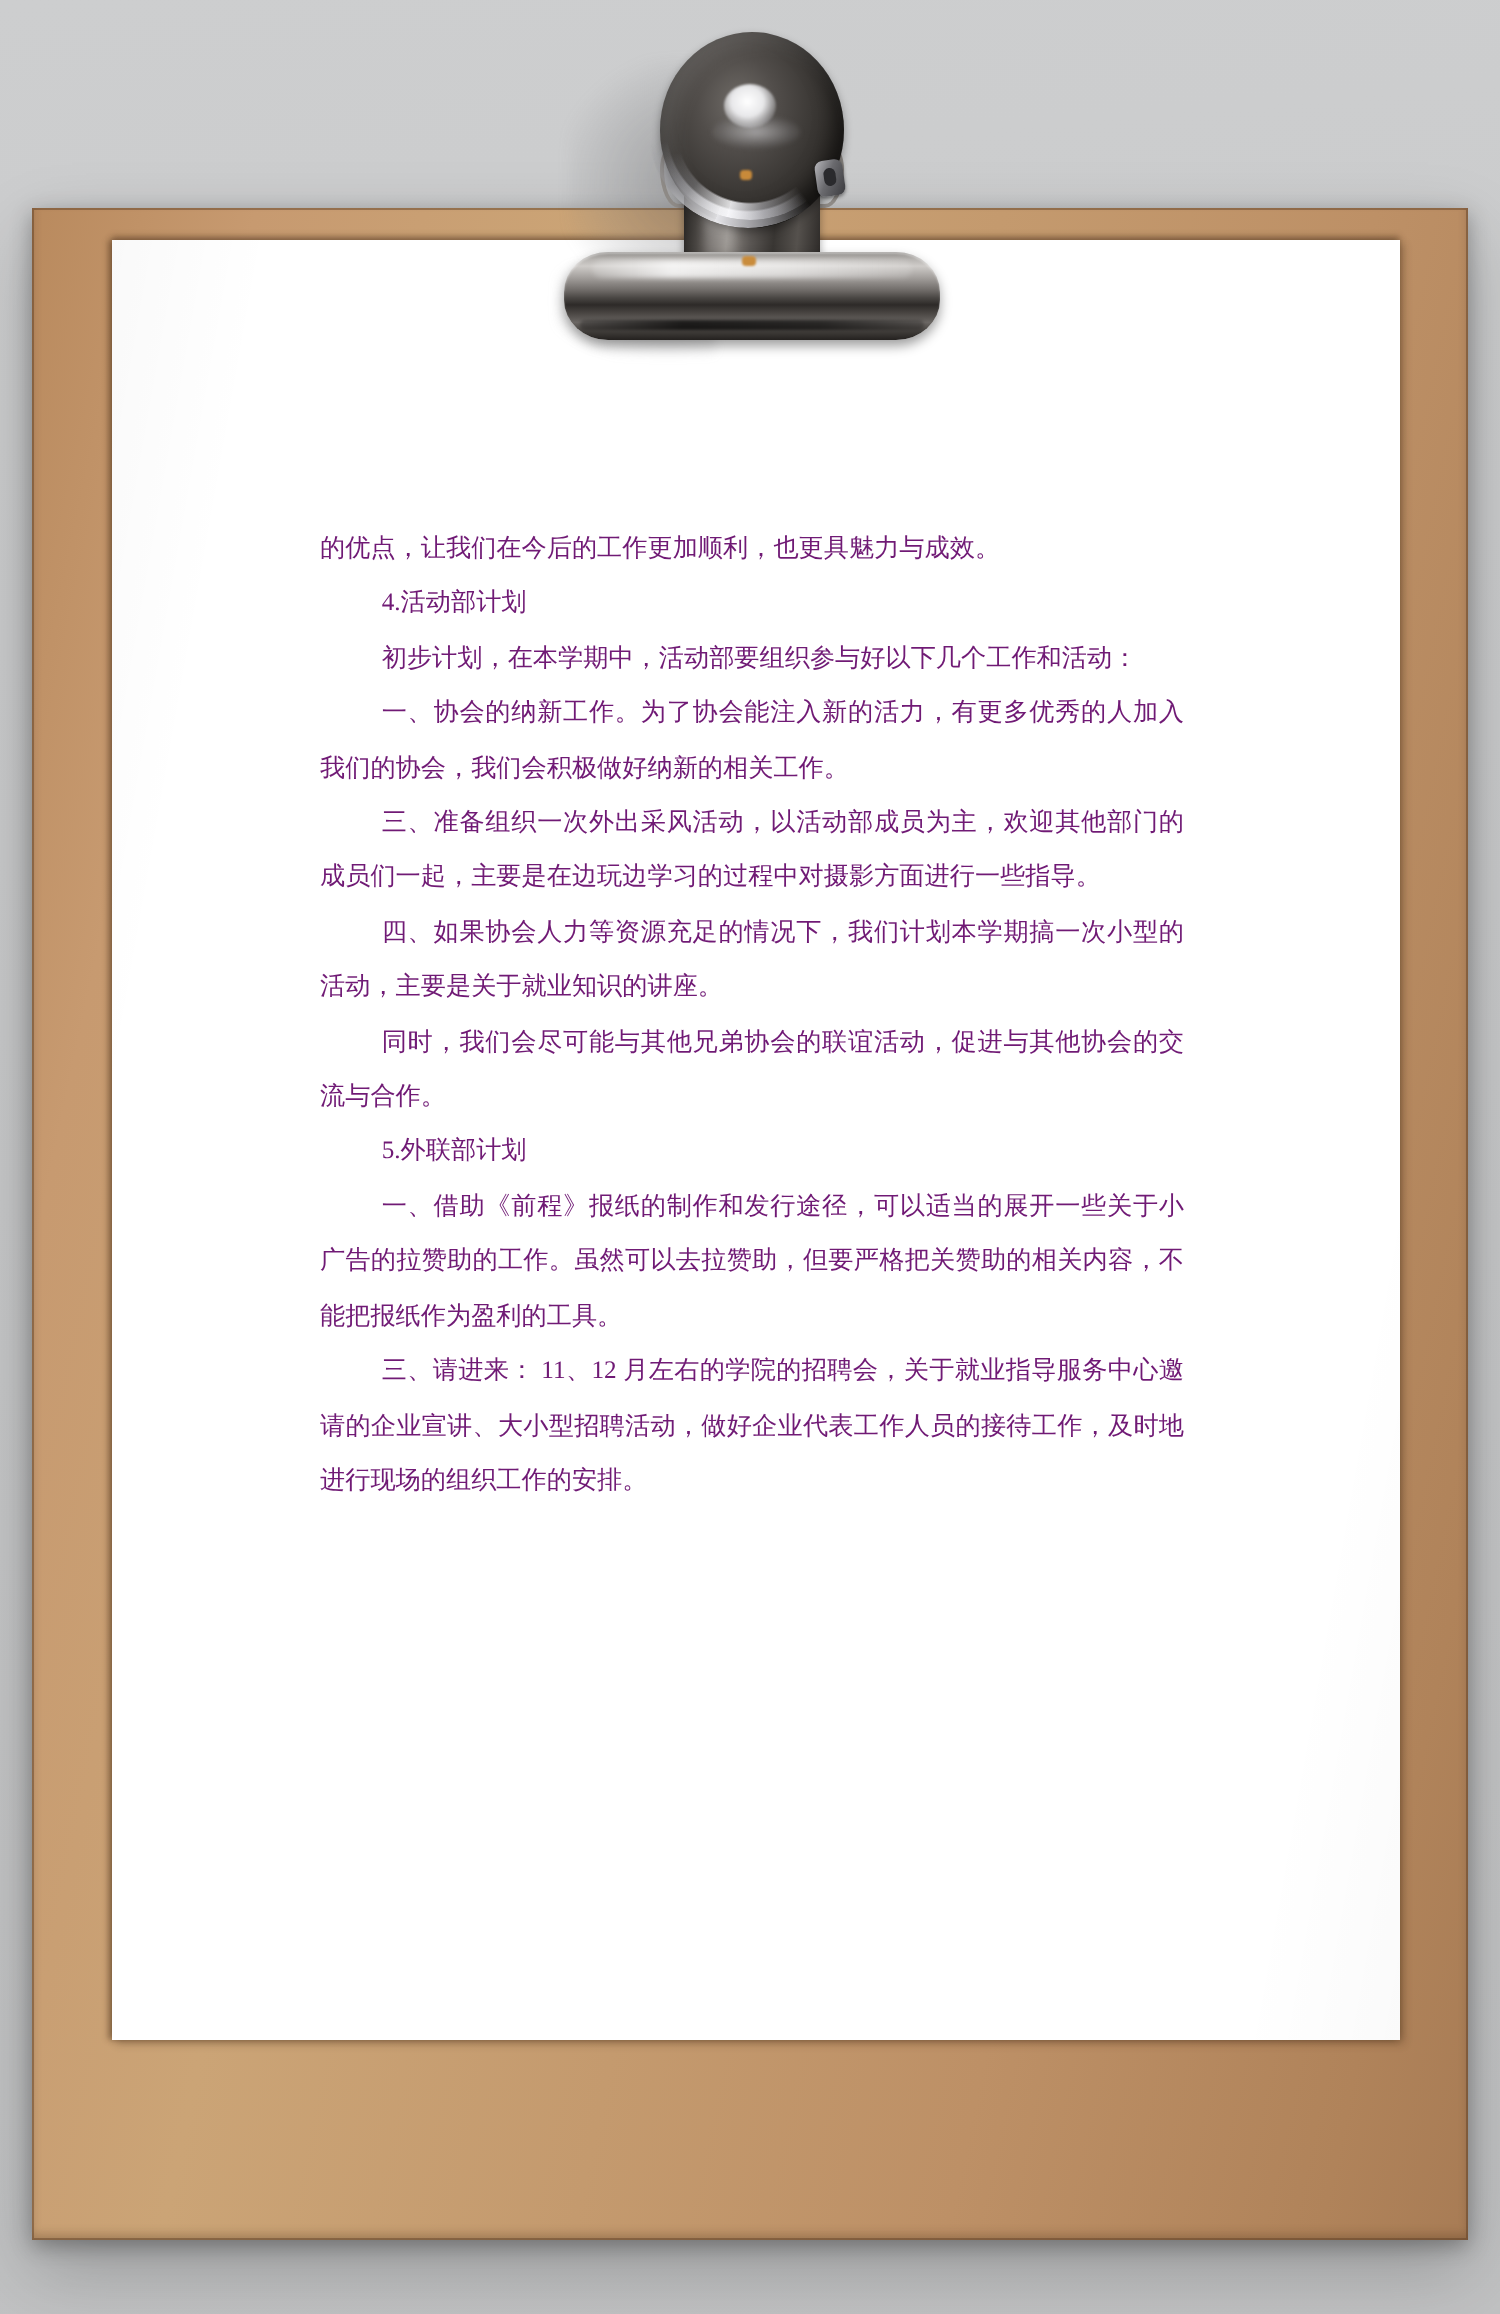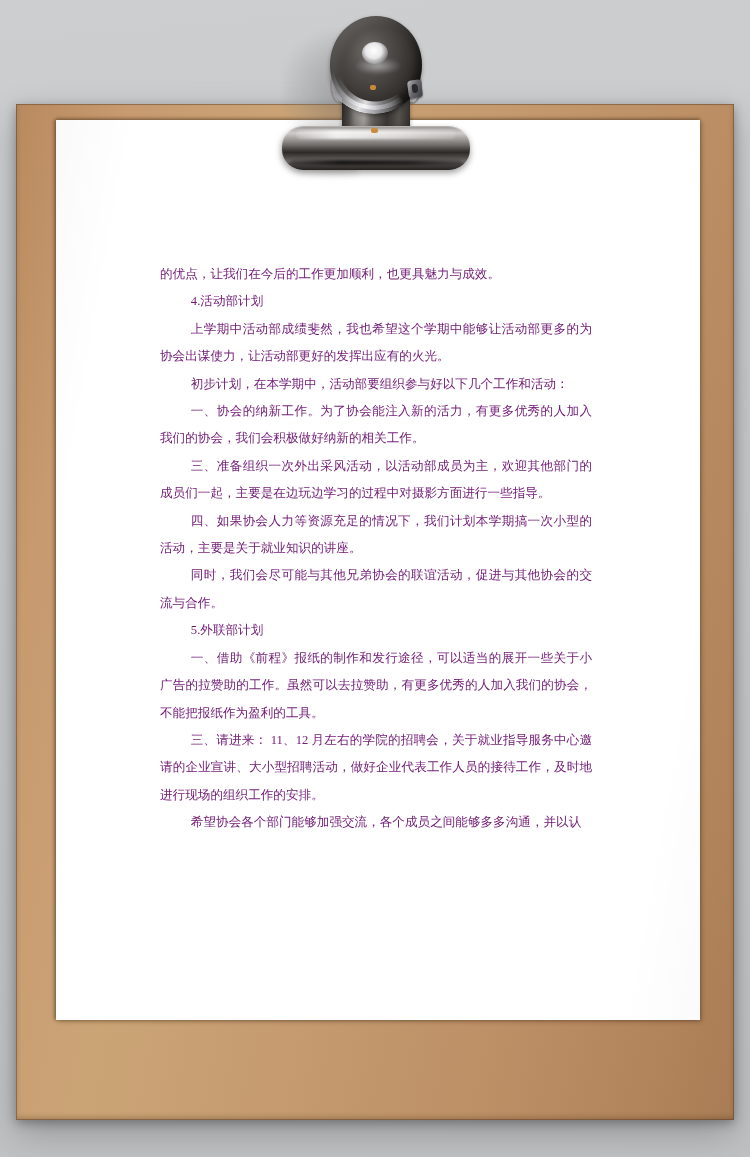--- a/index.html
+++ b/index.html
@@ -344,30 +344,28 @@
 <body>
 
 <div class="scene">
 
   <div class="clipboard">
 
     <div class="paper">
       <div class="doc-body">
         <p class="indent" style="text-indent:0">的优点，让我们在今后的工作更加顺利，也更具魅力与成效。</p>
         <p class="num">4.活动部计划</p>
-        <p class="indent">上学期中活动部成绩斐然，我也希望这个学期中能够让活动部更多的为协会出谋使力，让活动部更好的发挥出应有的火光。</p>
         <p class="indent">初步计划，在本学期中，活动部要组织参与好以下几个工作和活动：</p>
         <p class="indent">一、协会的纳新工作。为了协会能注入新的活力，有更多优秀的人加入我们的协会，我们会积极做好纳新的相关工作。</p>
         <p class="indent">三、准备组织一次外出采风活动，以活动部成员为主，欢迎其他部门的成员们一起，主要是在边玩边学习的过程中对摄影方面进行一些指导。</p>
         <p class="indent">四、如果协会人力等资源充足的情况下，我们计划本学期搞一次小型的活动，主要是关于就业知识的讲座。</p>
         <p class="indent">同时，我们会尽可能与其他兄弟协会的联谊活动，促进与其他协会的交流与合作。</p>
         <p class="num">5.外联部计划</p>
-        <p class="indent">一、借助《前程》报纸的制作和发行途径，可以适当的展开一些关于小广告的拉赞助的工作。虽然可以去拉赞助，有更多优秀的人加入我们的协会，不能把报纸作为盈利的工具。</p>
+        <p class="indent">一、借助《前程》报纸的制作和发行途径，可以适当的展开一些关于小广告的拉赞助的工作。虽然可以去拉赞助，但要严格把关赞助的相关内容，不能把报纸作为盈利的工具。</p>
         <p class="indent">三、请进来： 11、12 月左右的学院的招聘会，关于就业指导服务中心邀请的企业宣讲、大小型招聘活动，做好企业代表工作人员的接待工作，及时地进行现场的组织工作的安排。</p>
-        <p class="indent">希望协会各个部门能够加强交流，各个成员之间能够多多沟通，并以认</p>
       </div>
     </div>
 
   </div>
 
   <div class="clip">
     <div class="clip-shadow-wall"></div>
     <div class="clip-shadow-paper"></div>
     <div class="clip-arm-l"></div>
     <div class="clip-arm-r"></div>

